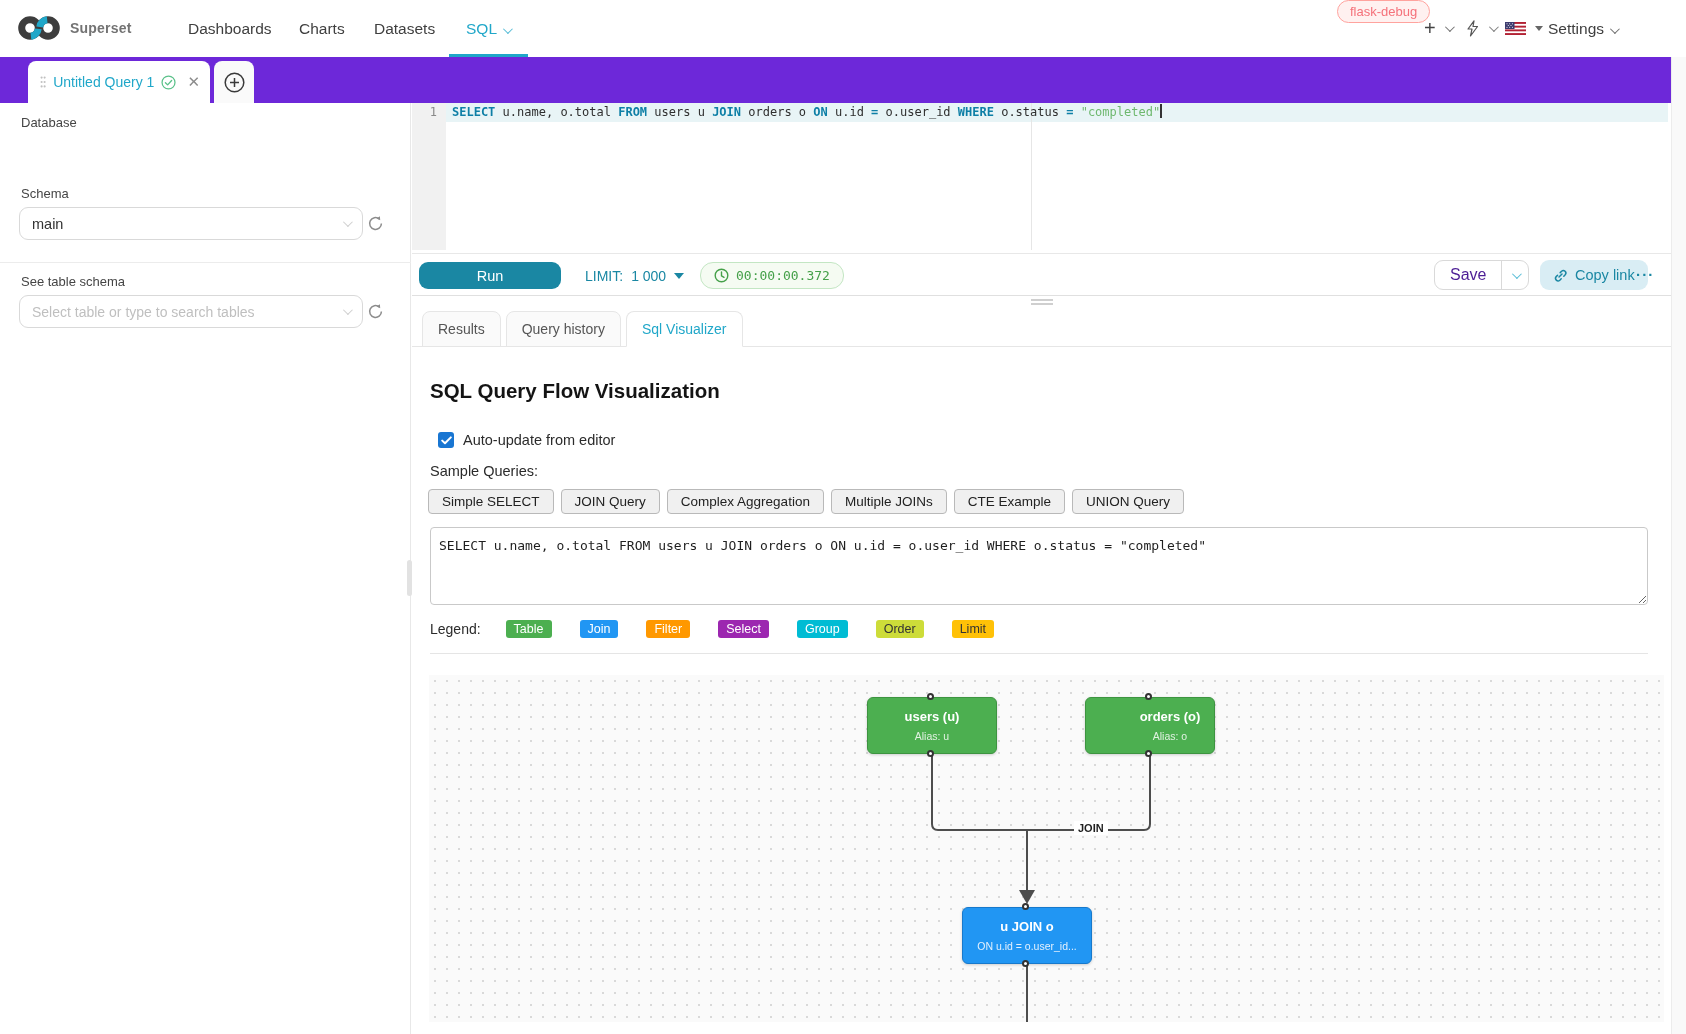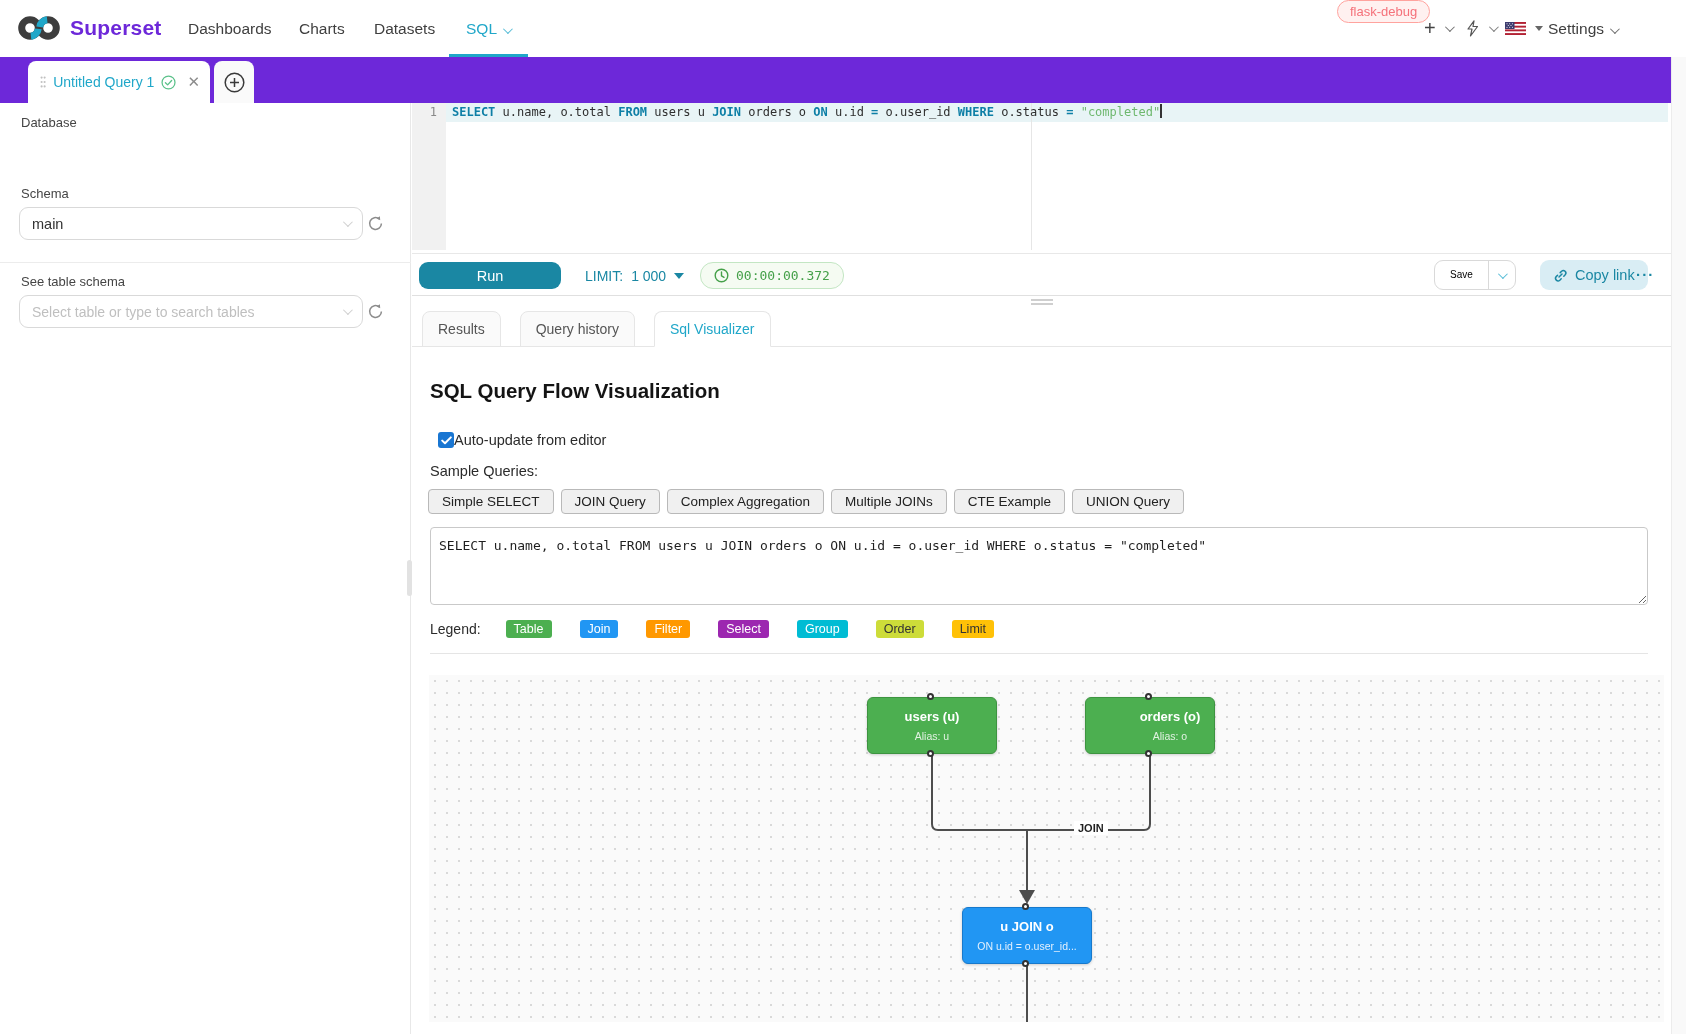--- a/index.html
+++ b/index.html
@@ -3,21 +3,21 @@
 <meta charset="utf-8">
 <style>
   * { margin:0; padding:0; box-sizing:border-box; }
   html,body { width:1686px; height:1034px; overflow:hidden; background:#fff;
               font-family:"Liberation Sans", sans-serif; }
   .app { position:relative; width:1686px; height:1034px; background:#fff; }
 
   
   .navbar { position:absolute; left:0; top:0; width:1686px; height:57px; background:#fff; }
   .brand { position:absolute; left:16px; top:13px; display:flex; align-items:center; gap:8px; }
-  .brand-name { font-size:21px; font-weight:bold; color:#6d28d9; letter-spacing:.2px; }
+  .brand-name { font-size:14px; font-weight:bold; color:#737373; letter-spacing:.2px; }
   .nav-item { position:absolute; top:0; height:57px; line-height:57px; font-size:15.5px; color:#3f3f3f; cursor:pointer; }
   .nav-item.active { color:#20a7c9; }
   .nav-underline { position:absolute; left:449px; top:54px; width:79px; height:3px; background:#20a7c9; }
   .chev { display:inline-block; width:7px; height:7px; border-right:1.6px solid currentColor; border-bottom:1.6px solid currentColor; transform:rotate(45deg) translateY(-2px); margin-left:6px; opacity:.75; }
   .env-badge { position:absolute; left:1337px; top:0; height:23px; padding:0 12px; border:1px solid #ffa39e; background:#fff1f0; color:#f5717a; border-radius:12px; font-size:13px; line-height:21px; }
   .nav-ico { position:absolute; top:0; height:57px; display:flex; align-items:center; color:#474747; }
 
   
   .tabstrip { position:absolute; left:0; top:57px; width:1686px; height:46px; background:#6d28d9; }
   .qtab { position:absolute; left:28px; top:4px; width:182px; height:42px; background:#fff; border-radius:8px 8px 0 0; display:flex; align-items:center; padding:0 10px 0 12px; gap:7px; }
@@ -48,37 +48,37 @@
   .cursor { display:inline-block; width:2px; height:14px; background:#333; vertical-align:-2px; }
   .print-margin { position:absolute; left:619px; top:0; width:1px; height:147px; background:#e6e6e6; }
 
   
   .toolbar { position:absolute; left:412px; top:253px; width:1259px; height:42px; border-top:1px solid #e8e8e8; background:#fff; }
   .run-btn { position:absolute; left:7px; top:8px; width:142px; height:27px; background:#1a87a3; color:#fff; border:none; border-radius:9px; font-size:14.5px; cursor:pointer; font-family:"Liberation Sans", sans-serif; }
   .limit { position:absolute; left:173px; top:8px; height:27px; display:flex; align-items:center; gap:8px; color:#1a87a3; font-size:14px; cursor:pointer; }
   .caret-down { width:0; height:0; border-left:5px solid transparent; border-right:5px solid transparent; border-top:6px solid #1a87a3; }
   .timer { position:absolute; left:288px; top:8px; height:27px; border:1px solid #c3e6c3; background:#f5fbf2; border-radius:13px; display:flex; align-items:center; gap:7px; padding:0 13px; color:#45a049; font-family:"DejaVu Sans Mono", monospace; font-size:13px; }
   .save-btn { position:absolute; left:1022px; top:6px; height:30px; display:flex; border:1px solid #d9d9d9; border-radius:9px; overflow:hidden; background:#fff; cursor:pointer; }
-  .save-main { padding:0 15px; line-height:28px; font-size:10px; color:#000000; }
+  .save-main { padding:0 15px; line-height:28px; font-size:16px; color:#4c1d95; }
   .save-arrow { width:27px; border-left:1px solid #d9d9d9; display:flex; align-items:center; justify-content:center; color:#20a7c9; }
   .copylink-btn { position:absolute; left:1128px; top:6px; height:30px; padding:0 13px; background:#d9edf4; border:none; border-radius:9px; color:#1a87a3; font-size:14.5px; display:flex; align-items:center; gap:7px; cursor:pointer; font-family:"Liberation Sans", sans-serif; }
   .more-btn { position:absolute; left:1224px; top:8px; color:#1a87a3; font-size:15px; letter-spacing:2px; font-weight:bold; cursor:pointer; }
 
   
   .pane-divider { position:absolute; left:412px; top:295px; width:1259px; border-top:1px solid #e0e0e0; }
   .pane-handle { position:absolute; left:1031px; top:299px; width:22px; cursor:row-resize; }
   .pane-handle div { height:2px; background:#cfcfcf; margin-bottom:2px; }
-  .rtabs { position:absolute; left:422px; top:311px; display:flex; gap:19px;justify-content:center; }
+  .rtabs { position:absolute; left:422px; top:311px; display:flex; gap:5px;justify-content:center; }
   .rtab { height:36px; padding:0 15px; display:flex; align-items:center; font-size:14px; color:#555; background:#fafafa; border:1px solid #e6e6e6; border-radius:8px 8px 0 0; cursor:pointer; }
   .rtab.active { background:#fff; color:#20a7c9; border-bottom-color:#fff; position:relative; z-index:2; }
   .rtabs-border { position:absolute; left:412px; top:346px; width:1259px; border-top:1px solid #e6e6e6; z-index:1; }
 
   
   .viz-title { position:absolute; left:430px; top:379px; font-size:20.5px; font-weight:bold; color:#141414; }
-  .auto-row { position:absolute; left:438px; top:432px; display:flex; align-items:center; cursor:pointer; }
+  .auto-row { position:absolute; left:438px; top:432px; display:flex; align-items:center; gap:9px; cursor:pointer; }
   .checkbox { width:16px; height:16px; border-radius:3px; background:#1976d2; display:flex; align-items:center; justify-content:center; }
   .auto-label { font-size:14.5px; color:#2b2b2b; }
   .samples-label { position:absolute; left:430px; top:463px; font-size:14.5px; color:#2b2b2b; }
   .samples-row { position:absolute; left:428px; top:489px; display:flex; gap:7px; }
   .sample-btn { height:25px; padding:0 13px; font-size:13.5px; color:#222; background:#f0f0f0; border:1px solid #b9b9b9; border-radius:4px; cursor:pointer; font-family:"Liberation Sans", sans-serif; }
   .query-box { position:absolute; left:430px; top:527px; width:1218px; height:78px; border:1px solid #c9c9c9; border-radius:4px; padding:10px 8px; font-family:"DejaVu Sans Mono", monospace; font-size:13px; color:#1f1f1f; resize:both; outline:none; }
   .legend-row { position:absolute; left:430px; top:620px; display:flex; align-items:center; gap:28px; }
   .legend-label { font-size:14px; color:#2b2b2b; margin-right:-3px; }
   .badge { padding:2px 8px; border-radius:3px; font-size:12.5px; color:#fff; }
   .lg0 { background:#4CAF50; } .lg1 { background:#2196F3; } .lg2 { background:#FF9800; }

